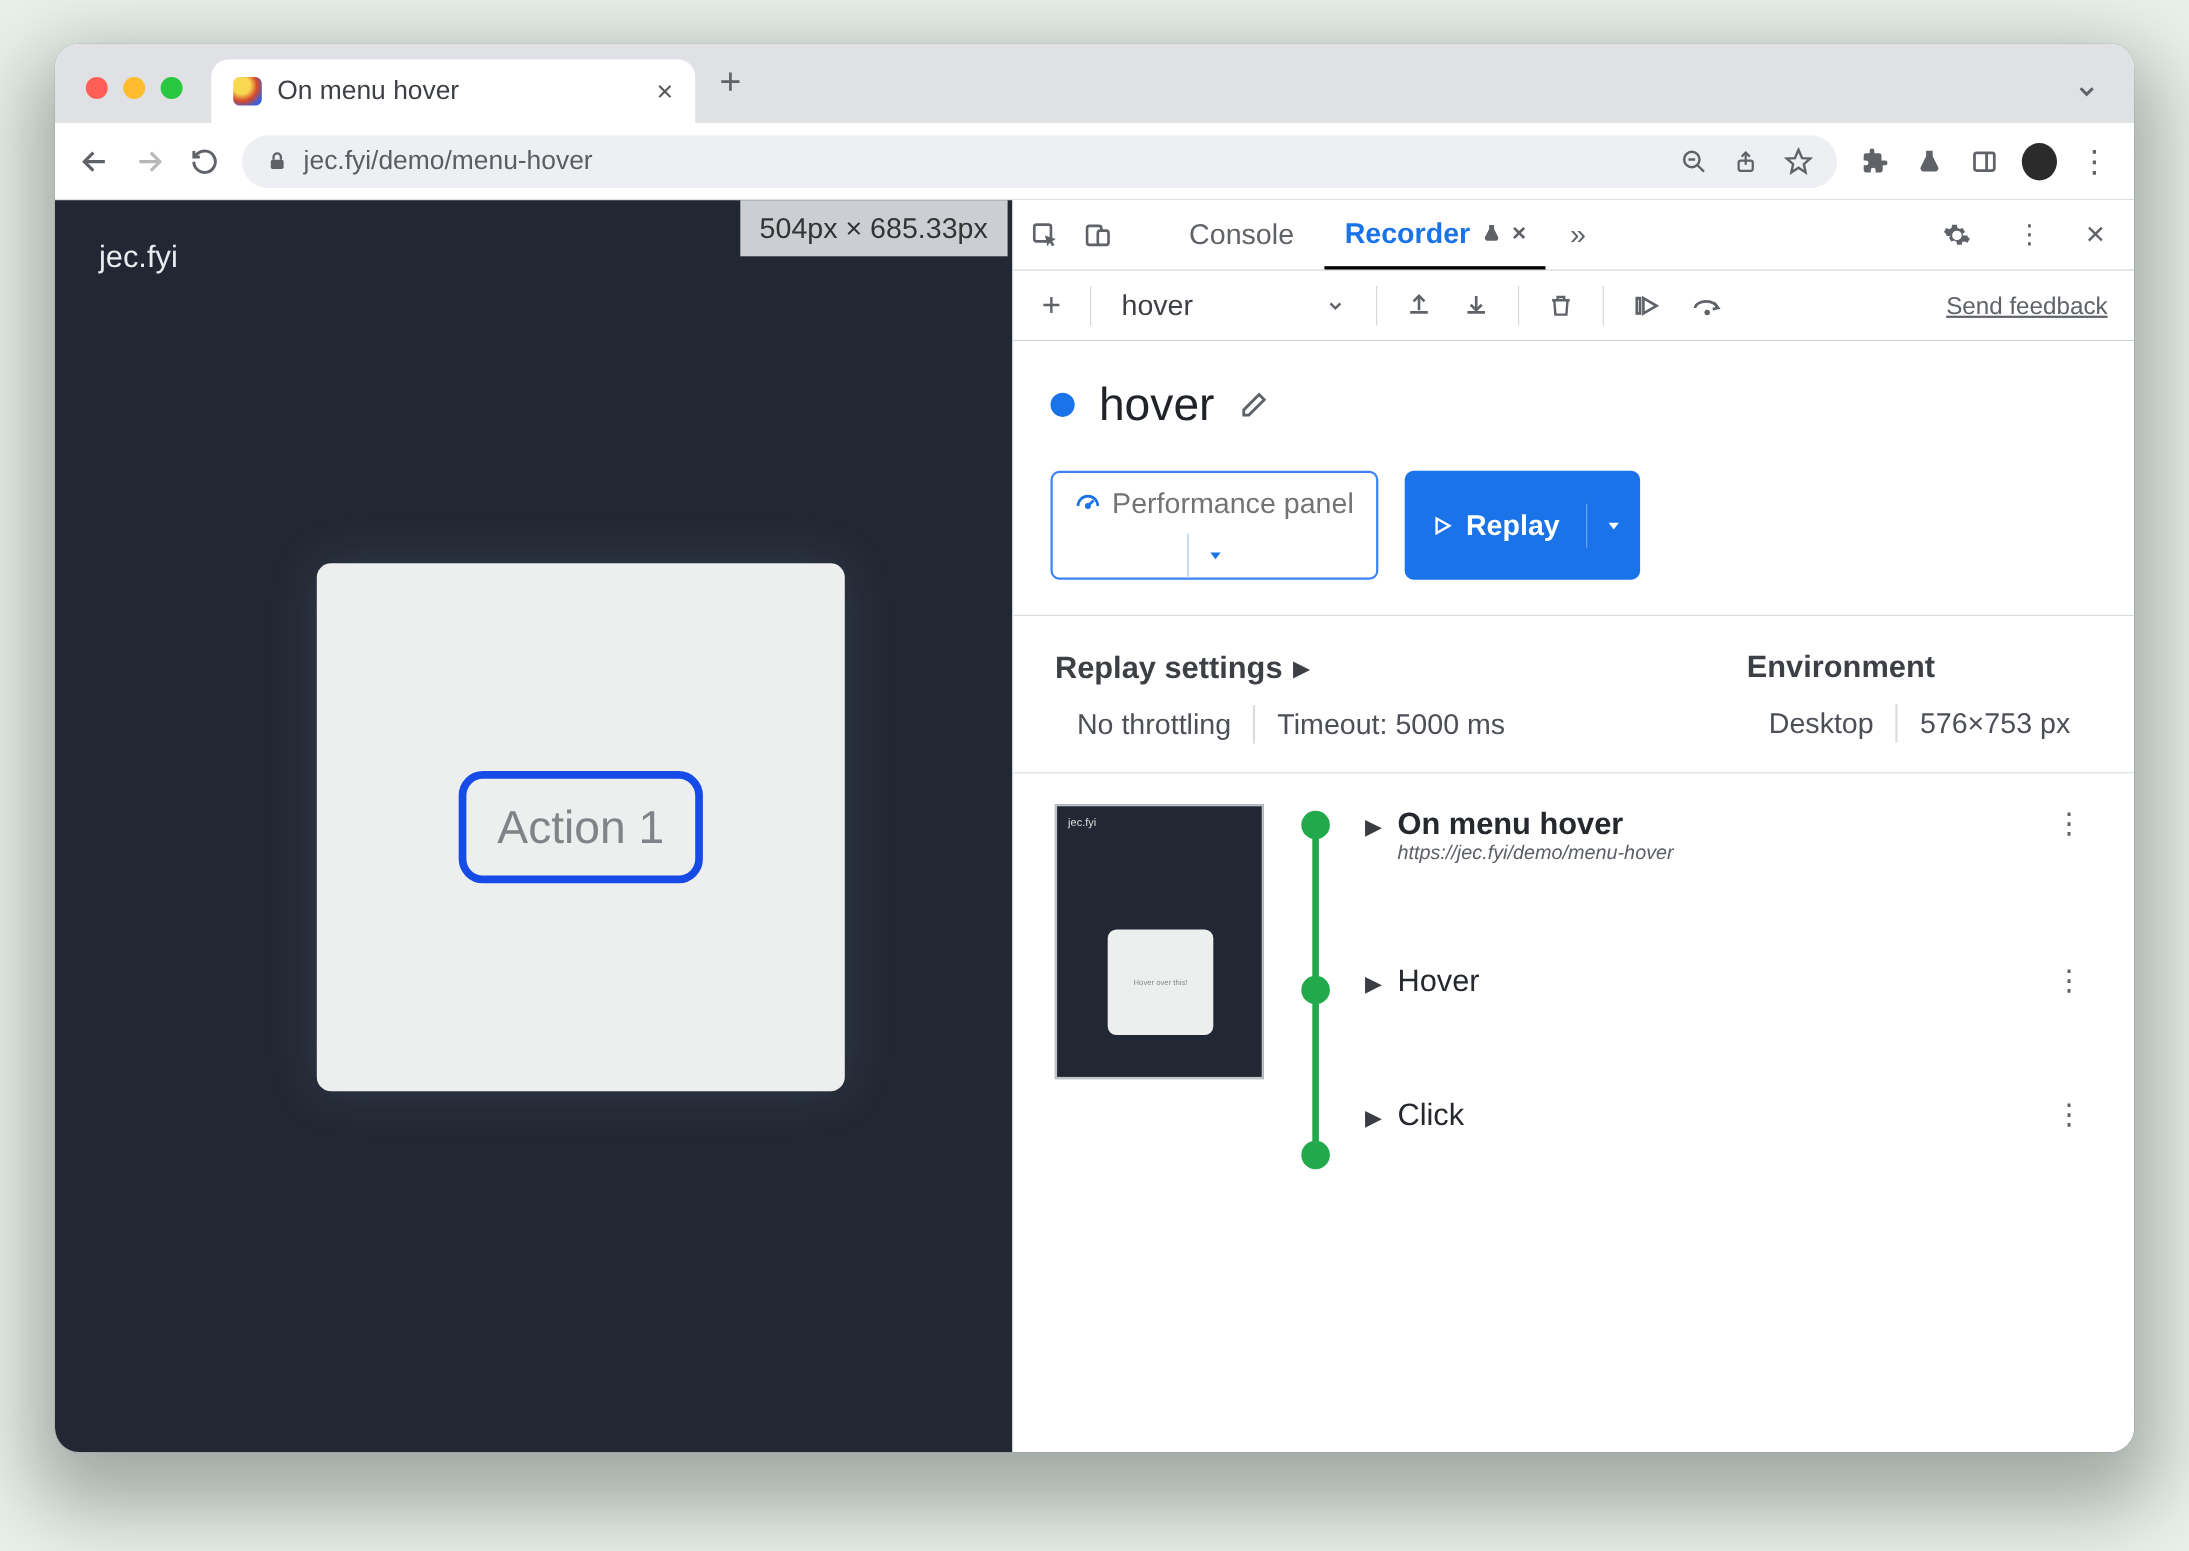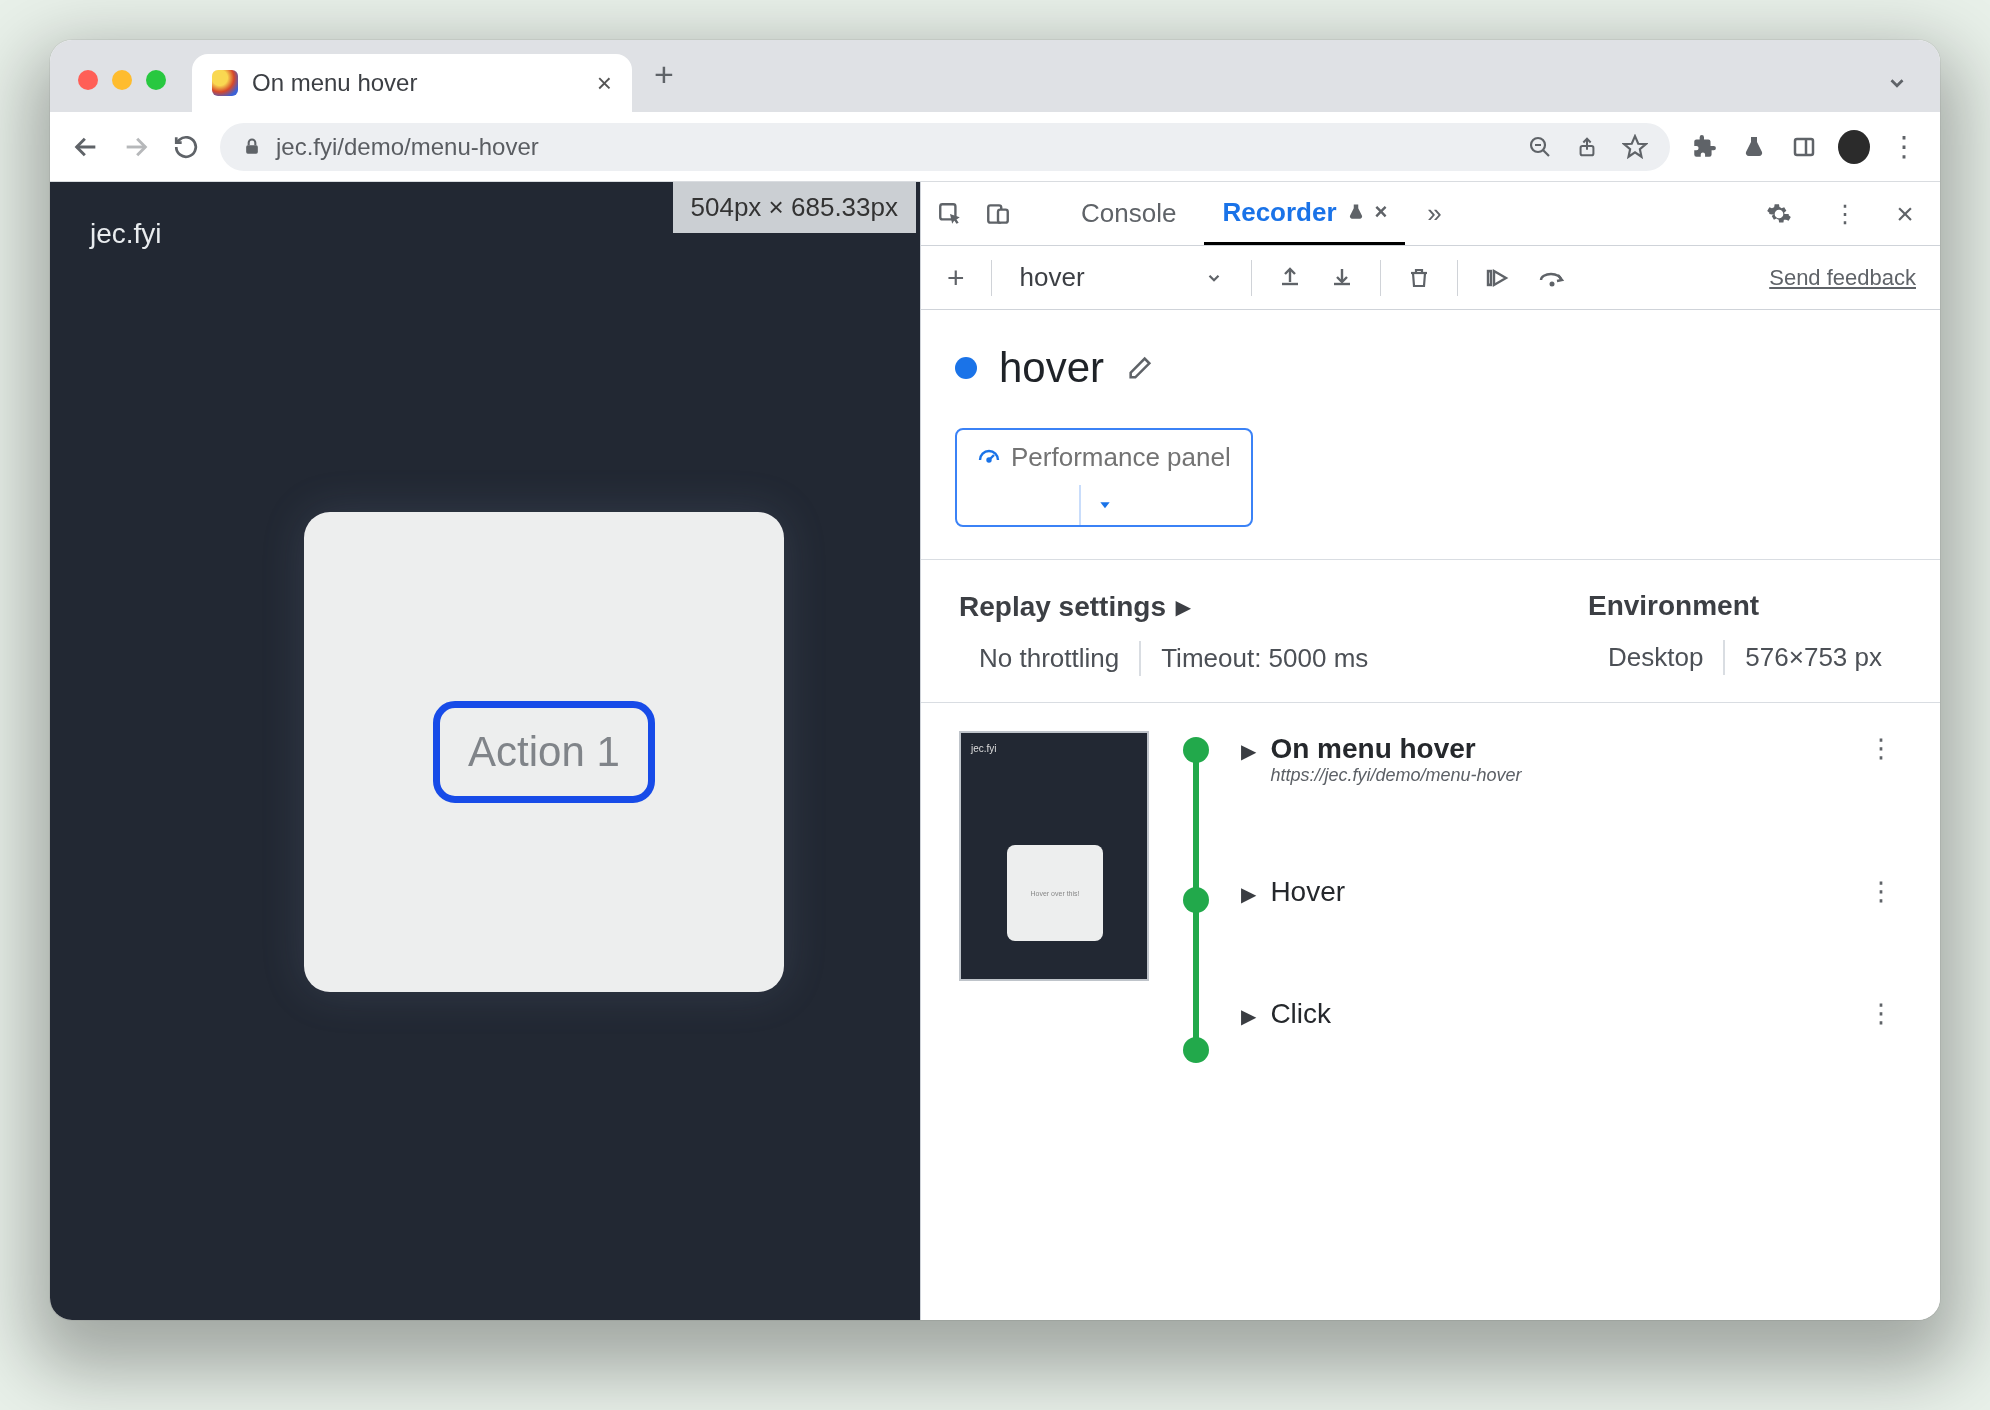--- a/index.html
+++ b/index.html
@@ -24,21 +24,21 @@
   .addr { flex:1; height:48px; background:#edeff2; border-radius:24px; display:flex; align-items:center; gap:14px; padding:0 22px; font-size:24px; color:#5a5d62;}
   .addr .lock{font-size:20px;color:#5f6368;}
   .addr-right{margin-left:auto;display:flex;gap:24px;align-items:center;color:#5f6368;font-size:24px;}
   .avatar{width:34px;height:34px;border-radius:50%;background:#2b2b2b;}
   
   .content{flex:1;display:flex;min-height:0;}
   
   .page { width: 870px; background:#222833; position:relative; color:#fff; }
   .page-header{padding:36px 40px;font-size:28px;color:#e9ecef;}
   .dim-label{position:absolute;right:4px;top:0;background:#cbcfd3;color:#333;font-size:26px;padding:10px 18px;}
-  .card { position:absolute; left:254px; top:330px; width:480px; height:480px; background:#edeeee; border-radius:26px; box-shadow:0 0 45px rgba(150,170,200,.15); display:flex; align-items:center; justify-content:center;}
+  .card { position:absolute; left:238px; top:330px; width:480px; height:480px; background:#edeeee; border-radius:13px; box-shadow:0 0 45px rgba(150,170,200,.15); display:flex; align-items:center; justify-content:center;}
   .action-btn{border:7px solid #174be8;border-radius:22px;padding:20px 28px;font-size:42px;color:#808489;background:transparent;}
   
   .devtools{flex:1;display:flex;flex-direction:column;background:#fff;border-left:1px solid #cfd3d9;}
   .dt-tabs{height:64px;border-bottom:1px solid #cfd3d9;display:flex;align-items:center;padding:0 16px;gap:10px;}
   .dt-ico{color:#5f6368;width:38px;text-align:center;font-size:24px;cursor:pointer;}
   .dt-tab{font-size:26px;color:#5f6368;padding:14px 18px;cursor:pointer;display:flex;gap:10px;align-items:center;}
   .dt-tab.active{color:#1a73e8;border-bottom:3px solid #000000;font-weight:700;}
   .dt-tab .x{font-size:22px;color:#5f6368;}
   .dt-tabs-right{margin-left:auto;display:flex;gap:22px;align-items:center;color:#5f6368;}
   .dt-toolbar{height:64px;border-bottom:1px solid #cfd3d9;display:flex;align-items:center;padding:0 16px;gap:8px;}
@@ -307,20 +307,35 @@
                     </svg>
                   </span>
               <span>Performance panel</span>
             </div>
             <div class="dd">
                   <svg width="16" height="16" viewBox="0 0 24 24" fill="#1a73e8">
                     <polygon points="5 8 19 8 12 17"></polygon>
                   </svg>
                 </div>
           </div>
+          <div class="btn replay">
+            <div class="main">
+              <span>
+                    <svg width="20" height="20" viewBox="0 0 24 24" fill="none" stroke="#fff" stroke-width="2.6">
+                      <polygon points="6 4 20 12 6 20"></polygon>
+                    </svg>
+                  </span>
+              <span>Replay</span>
+            </div>
+            <div class="dd">
+                  <svg width="16" height="16" viewBox="0 0 24 24" fill="#fff">
+                    <polygon points="5 8 19 8 12 17"></polygon>
+                  </svg>
+                </div>
+          </div>
         </div>
 
         <div class="sep"></div>
 
         <div class="settings">
           <div class="settings-col" style="flex:1.1">
             <h4>
                   <span>Replay settings</span> 
                   <span>▸</span>
                 </h4>

